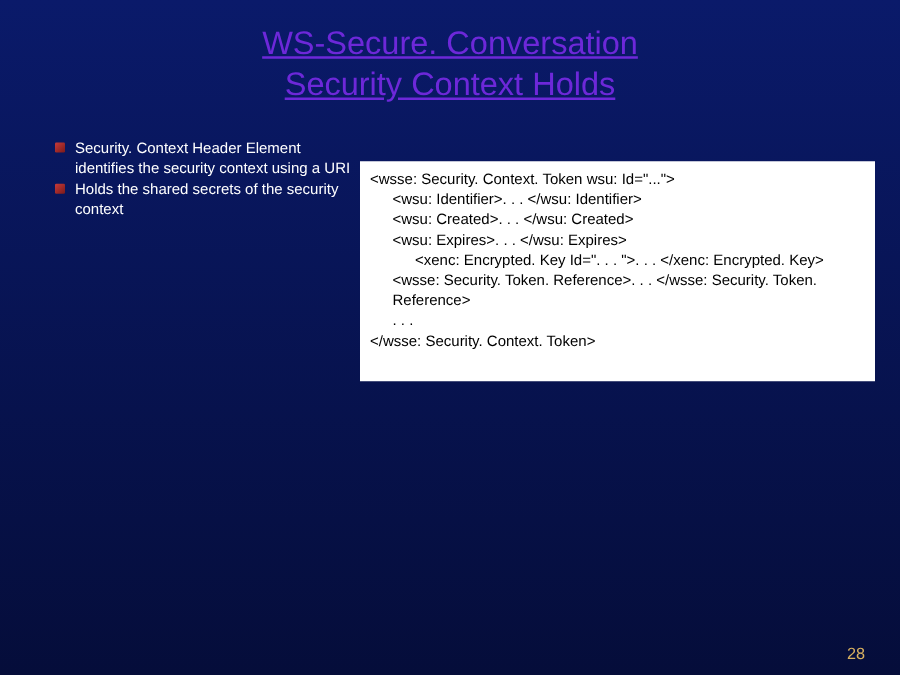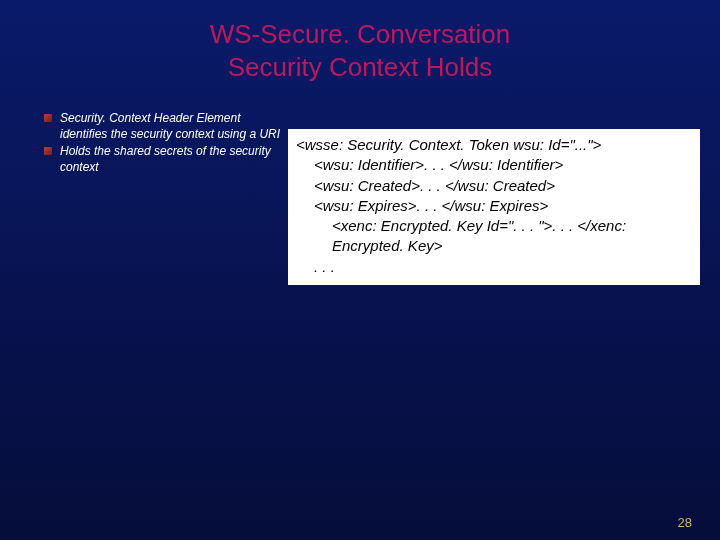--- a/index.html
+++ b/index.html
@@ -13,29 +13,29 @@
     background: linear-gradient(to bottom, #0a1a6a 0%, #050d3a 100%);
     font-family: Arial, Helvetica, sans-serif;
     color: #fff;
     position: relative;
   }
   .title {
     text-align: center;
     padding-top: 18px;
     font-size: 26px;
     font-weight: 400;
-    color: #be185d;
+    color: #6d28d9;
     line-height: 1.25;
+    text-decoration: underline;
   }
   .content {
     display: flex;
     flex-direction: row;
     align-items: flex-start;
     padding: 28px 20px 0 20px;
-    font-style: italic;
   }
   .bullets {
     width: 230px;
     flex-shrink: 0;
     padding-left: 38px;
   }
   .bullet-item {
     position: relative;
     font-size: 12px;
     line-height: 1.3;
@@ -50,24 +50,24 @@
     top: 3px;
     width: 8px;
     height: 8px;
     background: linear-gradient(135deg, #c83a3a, #7a1a1a);
     border-radius: 1px;
   }
   .codebox {
     flex: 1;
     background: #fff;
     color: #000;
-    font-size: 15px;
+    font-size: 12px;
     font-family: Arial, Helvetica, sans-serif;
     line-height: 1.35;
-    padding: 6px 8px 8px 8px;
+    padding: 6px 8px 24px 8px;
     margin-top: 18px;
   }
   .codebox .l1 { padding-left: 0; }
   .codebox .l2 { padding-left: 18px; }
   .codebox .l3 { padding-left: 36px; }
   .page-number {
     position: absolute;
     right: 28px;
     bottom: 10px;
     color: #d8b060;
@@ -87,17 +87,19 @@
     <div class="bullet-item"><span>Security. Context Header Element identifies the security context using a URI</span></div>
     <div class="bullet-item"><span>Holds the shared secrets of the security context</span></div>
   </div>
 
   <div class="codebox">
     <div class="l1">&lt;wsse: Security. Context. Token wsu: Id="..."&gt;</div>
     <div class="l2">&lt;wsu: Identifier&gt;. . . &lt;/wsu: Identifier&gt;</div>
     <div class="l2">&lt;wsu: Created&gt;. . . &lt;/wsu: Created&gt;</div>
     <div class="l2">&lt;wsu: Expires&gt;. . . &lt;/wsu: Expires&gt;</div>
     <div class="l3">&lt;xenc: Encrypted. Key Id=". . . "&gt;. . . &lt;/xenc: Encrypted. Key&gt;</div>
+    <div class="l2">&lt;wsse: Security. Token. Reference&gt;. . . &lt;/wsse: Security. Token. Reference&gt;</div>
     <div class="l2">. . .</div>
+    <div class="l1">&lt;/wsse: Security. Context. Token&gt;</div>
   </div>
 </div>
 
 <div class="page-number">28</div>
 
 </body></html>

